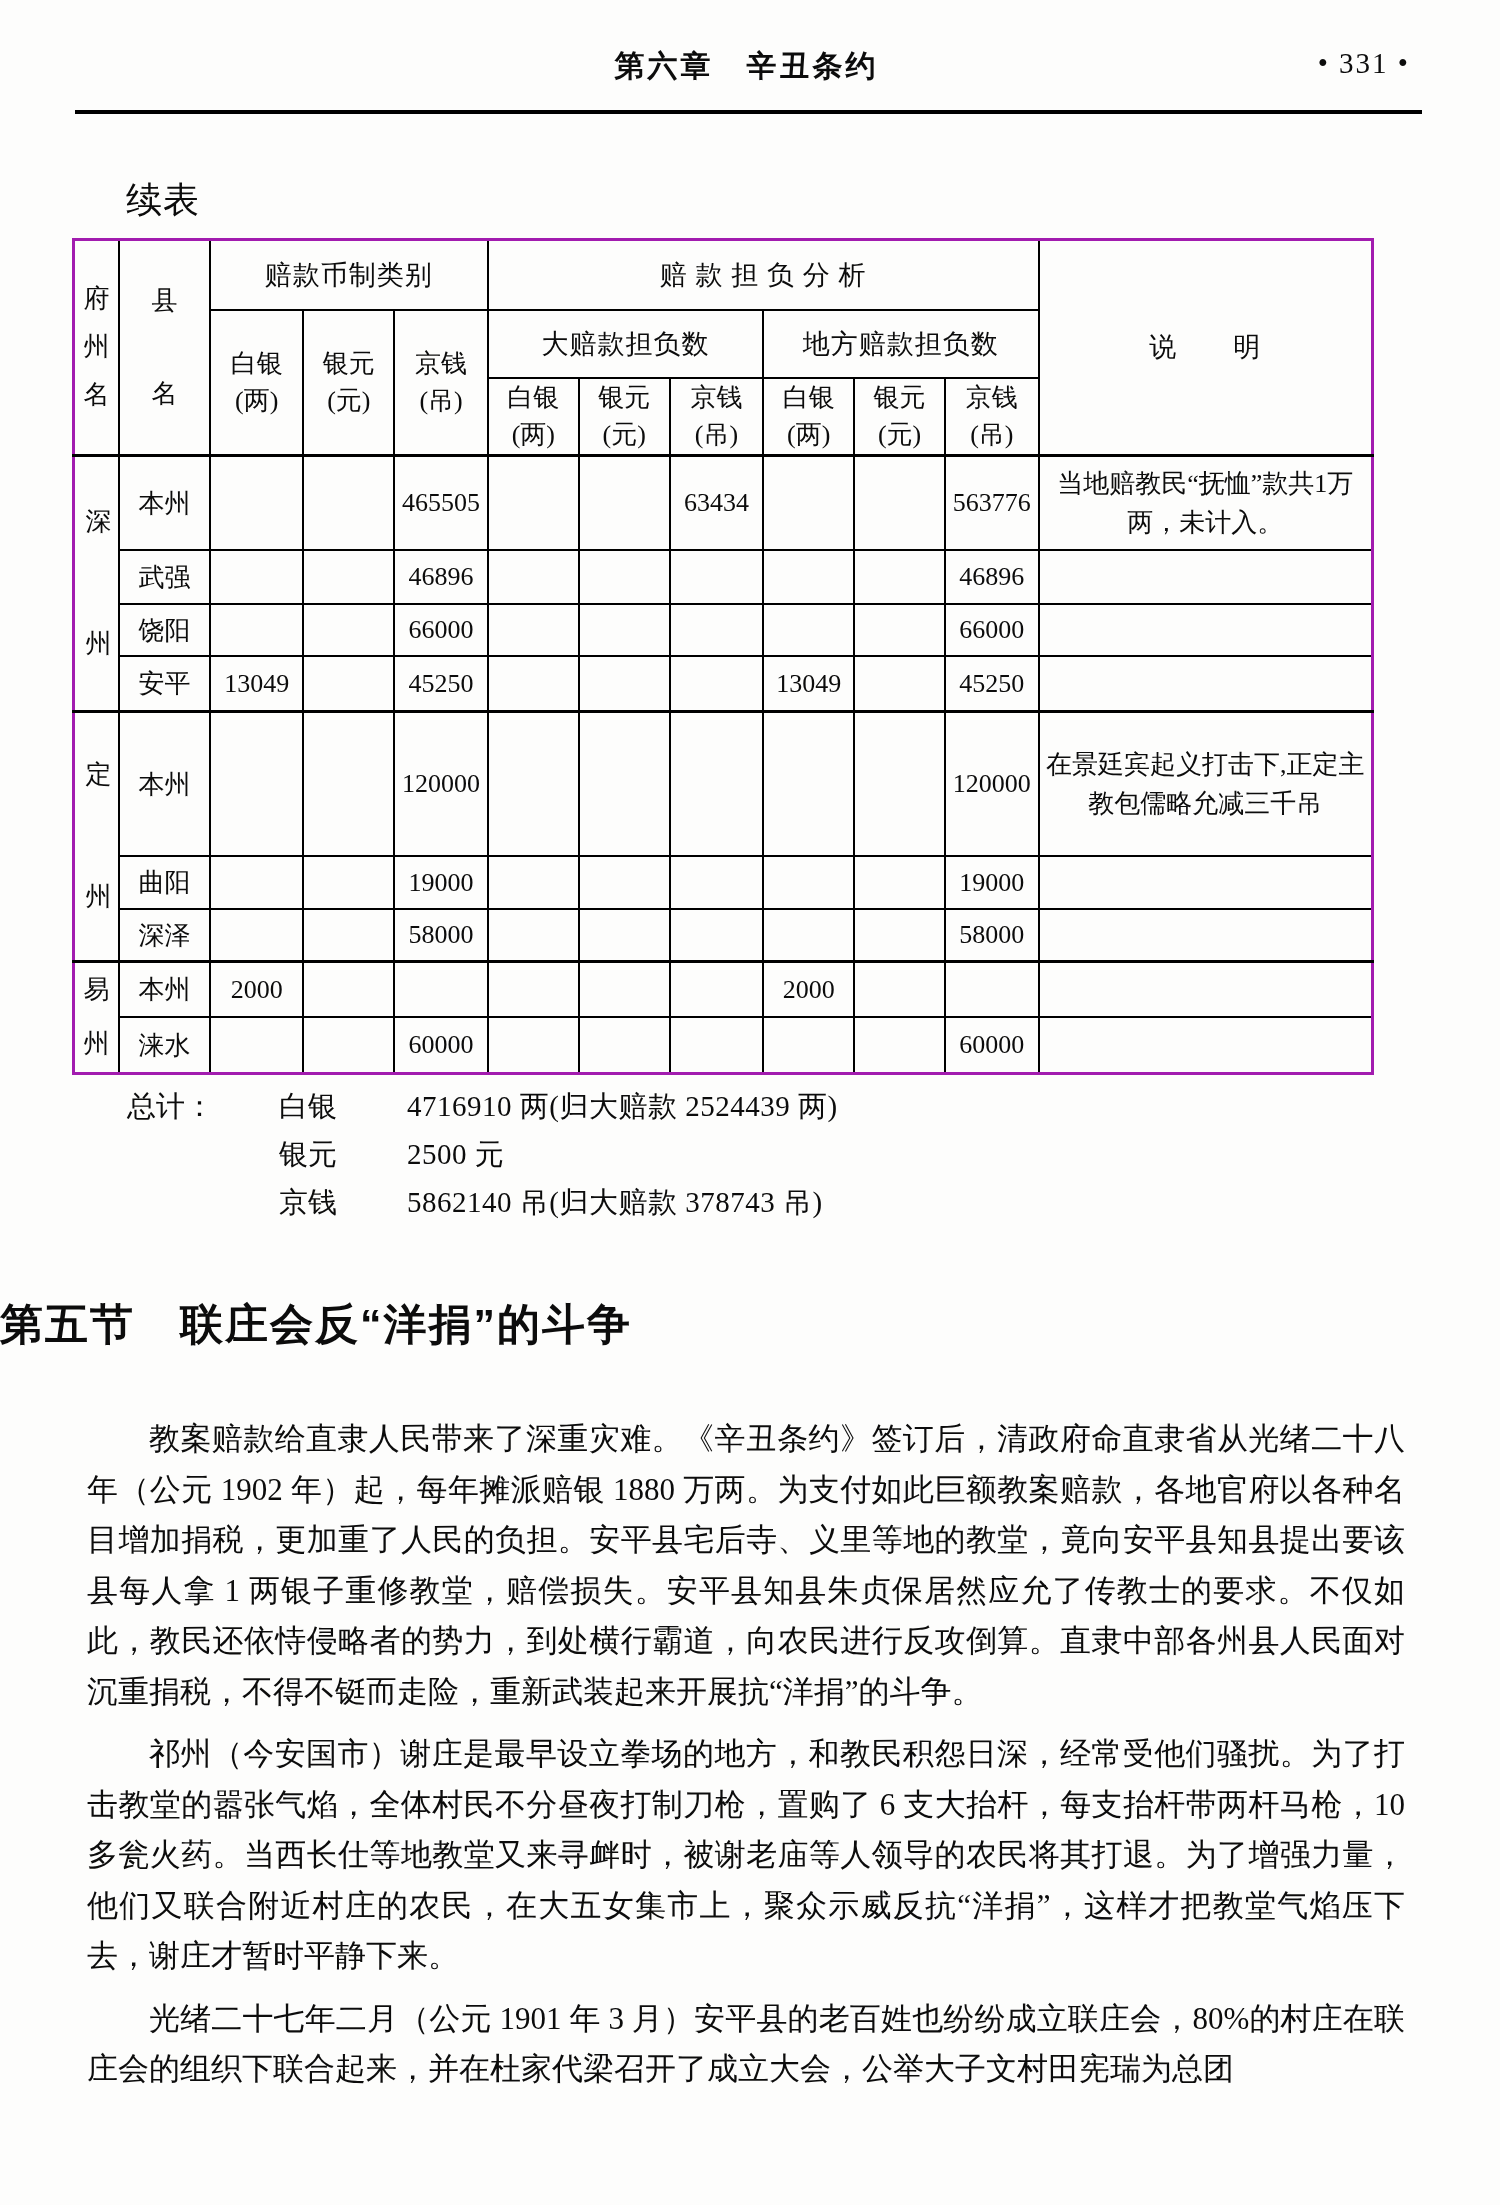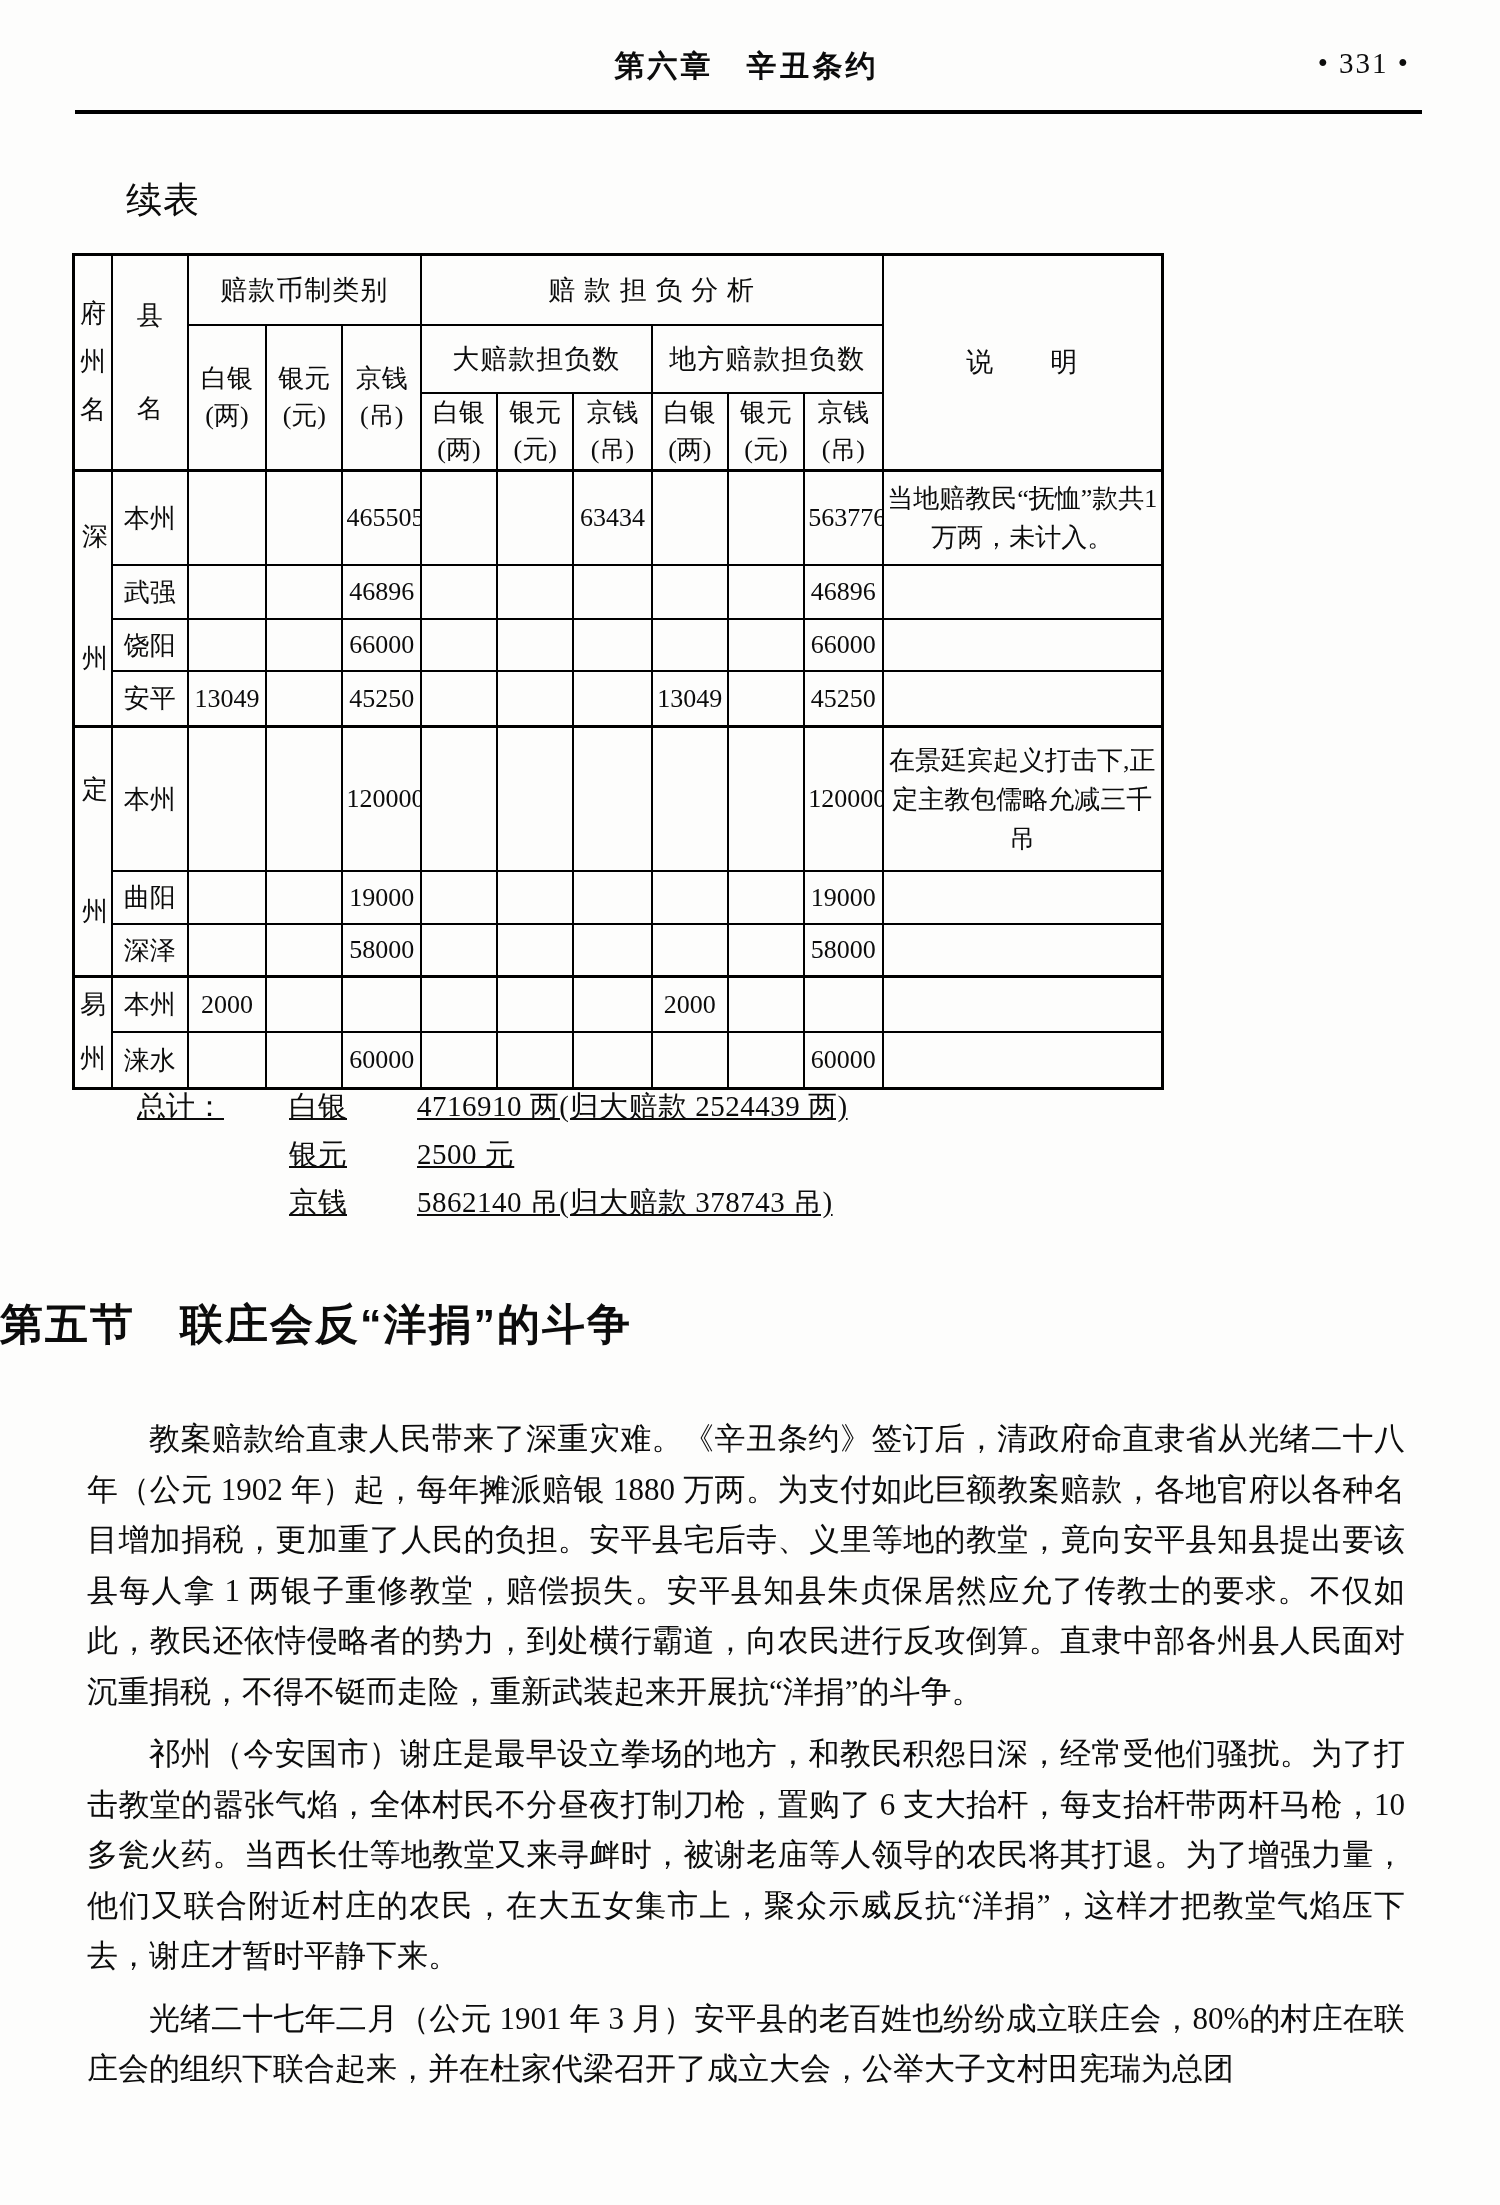--- a/index.html
+++ b/index.html
@@ -10,37 +10,37 @@
   .pg-head{position:absolute;top:46px;left:75px;right:82px;height:40px;}
   .chapter{position:absolute;left:0;right:0;text-align:center;font-size:30px;
            font-weight:700;letter-spacing:3px;}
   .pagenum{position:absolute;right:8px;top:1px;font-size:29px;letter-spacing:2px;}
   .head-rule{position:absolute;top:110px;left:75px;right:78px;height:4px;background:#000;}
 
   
   .cont-label{position:absolute;top:176px;left:126px;font-size:36px;letter-spacing:1px;}
 
   
-  .tbl{position:absolute;top:253px;left:72px;width:1092px;border-collapse:collapse;
-       table-layout:fixed;border:3px solid #000000;}
+  .tbl{position:absolute;top:238px;left:72px;width:1302px;border-collapse:collapse;
+       table-layout:fixed;border:3px solid #a21caf;}
   .tbl td{border:2px solid #000;text-align:center;vertical-align:middle;
           font-size:26px;padding:0 3px;overflow:hidden;}
   .tbl .grp{font-size:27px;letter-spacing:1px;}
   .unit .u-name,.unit .u-unit{display:block;line-height:1.45;}
   .stack{display:inline-block;width:1.15em;word-break:break-all;text-align:center;}
   .lh-head{line-height:1.85;}
   .lh-county{line-height:3.6;}
   .lh-big{line-height:4.7;text-align:right;}
   .lh-small{line-height:2.1;}
   .note-cell{text-align:left;font-size:24.5px;line-height:1.5;padding:4px 8px;}
   .num{font-family:"Liberation Serif","DejaVu Serif",serif;}
   tr.gstart td{border-top:3px solid #000;}
 
   
-  .totals{position:absolute;top:1082px;left:137px;font-size:29px;text-decoration:underline;}
+  .totals{position:absolute;top:1082px;left:127px;font-size:29px;}
   .tot-line{display:grid;grid-template-columns:152px 128px auto;line-height:48px;}
   .tot-value{letter-spacing:.5px;}
 
   
   .sec-head{position:absolute;top:1296px;left:0;width:100%;text-align:left;
             font-family:"Liberation Sans","DejaVu Sans",sans-serif;font-weight:700;
             font-size:43px;letter-spacing:2px;}
   .body-text{position:absolute;top:1402px;left:75px;width:1342px;font-size:31px;
              line-height:50.5px;text-align:justify;}
   .body-text p{margin:12px;text-indent:2em;}

